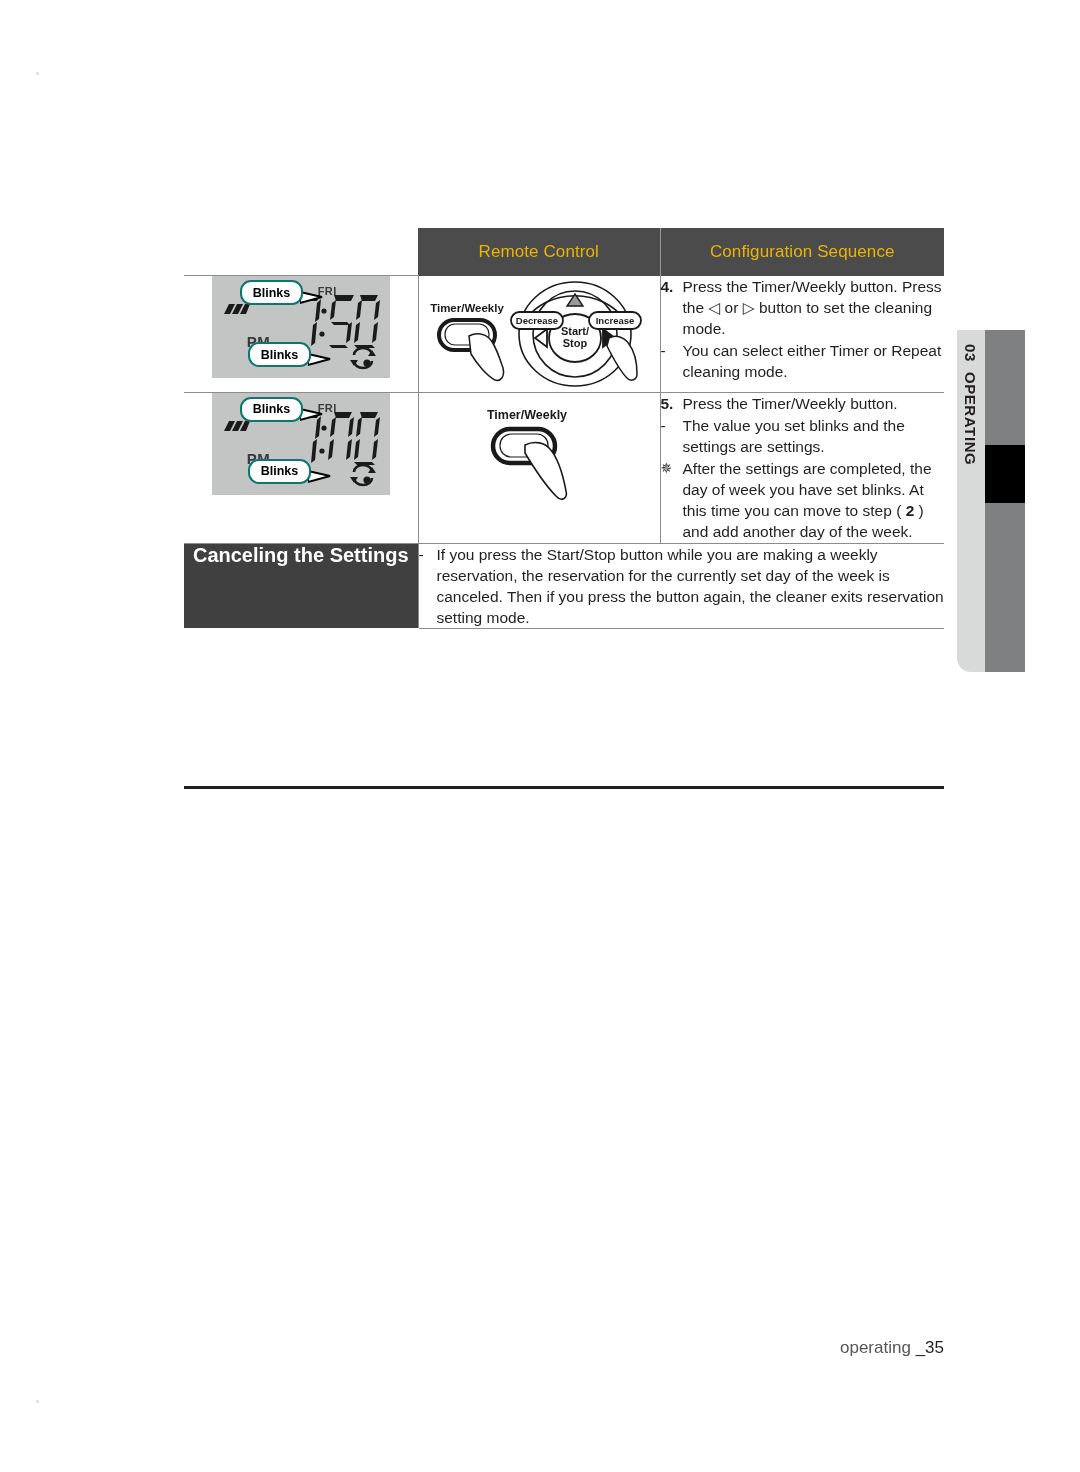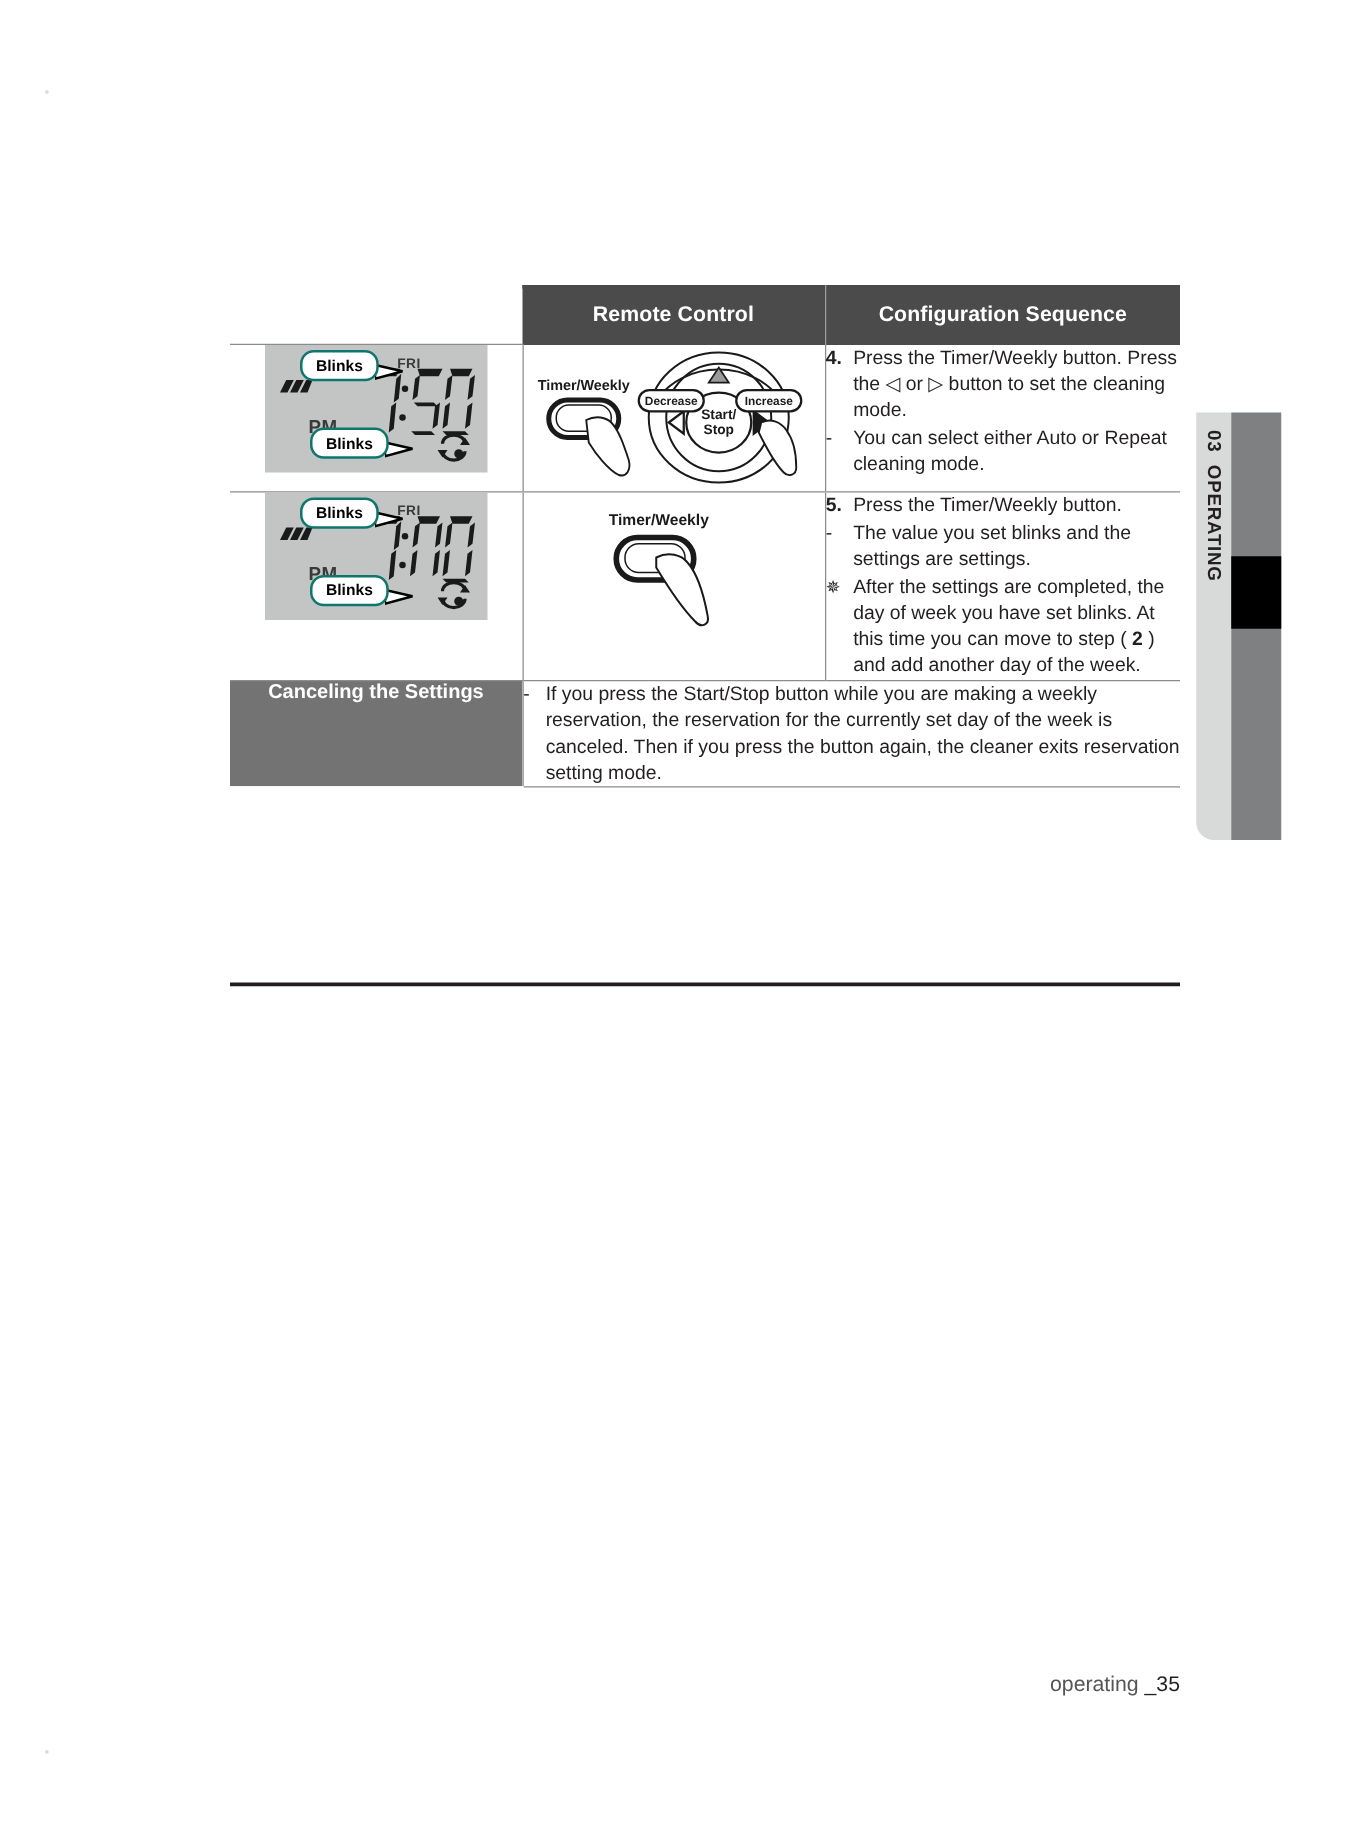--- a/index.html
+++ b/index.html
@@ -117,25 +117,25 @@
   .col-c { width: 284px; }
 
   
   .hdr-blank {
     background: #ffffff;
     height: 47px;
     border-bottom: 1px solid #8c8c8c;
   }
   .hdr-dark {
     background: #4b4b4b;
-    color: #ffffff;
+    color: #eab308;
     height: 47px;
     text-align: center;
     font-size: 17px;
-    font-weight: bold;
+    font-weight: normal;
     letter-spacing: 0.1px;
     line-height: 47px;
     white-space: nowrap;
   }
   .hdr-sep {
     border-left: 1px solid #9a9a9a;
   }
 
   
   .cell-lcd,
@@ -181,23 +181,23 @@
   }
   .step .marker.star {
     font-weight: normal;
     font-size: 14px;
   }
   .step .body { flex: 1 1 auto; }
   .step .body b { font-weight: bold; }
 
   
   .label-dark {
-    background: #737373;
+    background: #404040;
     color: #ffffff;
-    font-size: 16px;
+    font-size: 20px;
     font-weight: bold;
     text-align: center;
     vertical-align: middle;
     border-bottom: 1px solid #ffffff;
     padding: 6px 4px;
   }
   .label-dark.last { border-bottom: none; }
   .cell-note {
     border-left: 1px solid #8c8c8c;
     border-bottom: 1px solid #8c8c8c;
@@ -431,21 +431,21 @@
     </td>
 
     <td class="cell-seq">
       <div class="steps">
         <div class="step">
           <span class="marker">4.</span>
           <span class="body">Press the Timer/Weekly button. Press the ◁ or ▷ button to set the cleaning mode.</span>
         </div>
         <div class="step">
           <span class="marker dash">-</span>
-          <span class="body">You can select either Auto or Repeat cleaning mode.</span>
+          <span class="body">You can select either Timer or Repeat cleaning mode.</span>
         </div>
       </div>
     </td>
   </tr>
 
   <tr>
     <td class="cell-lcd">
       <div class="lcd">
         <svg class="batt" width="26" height="13" viewBox="0 0 26 13">
           <polygon points="0,11 5,1 11,1 6,11" fill="#1a1a1a"></polygon>

